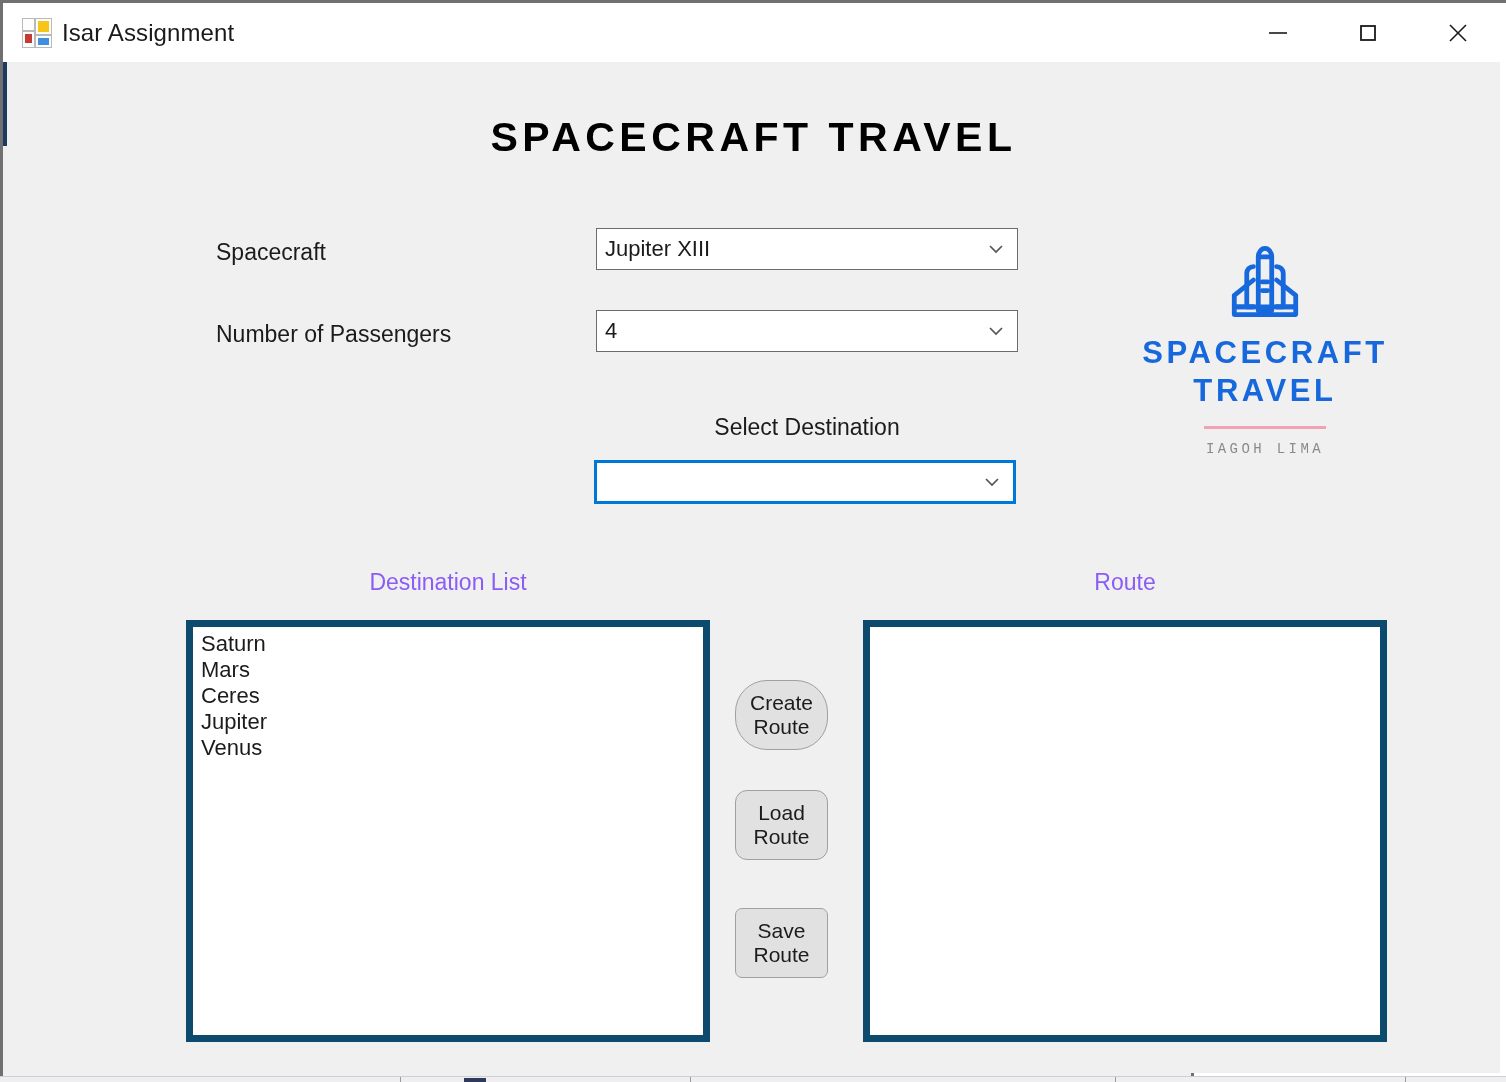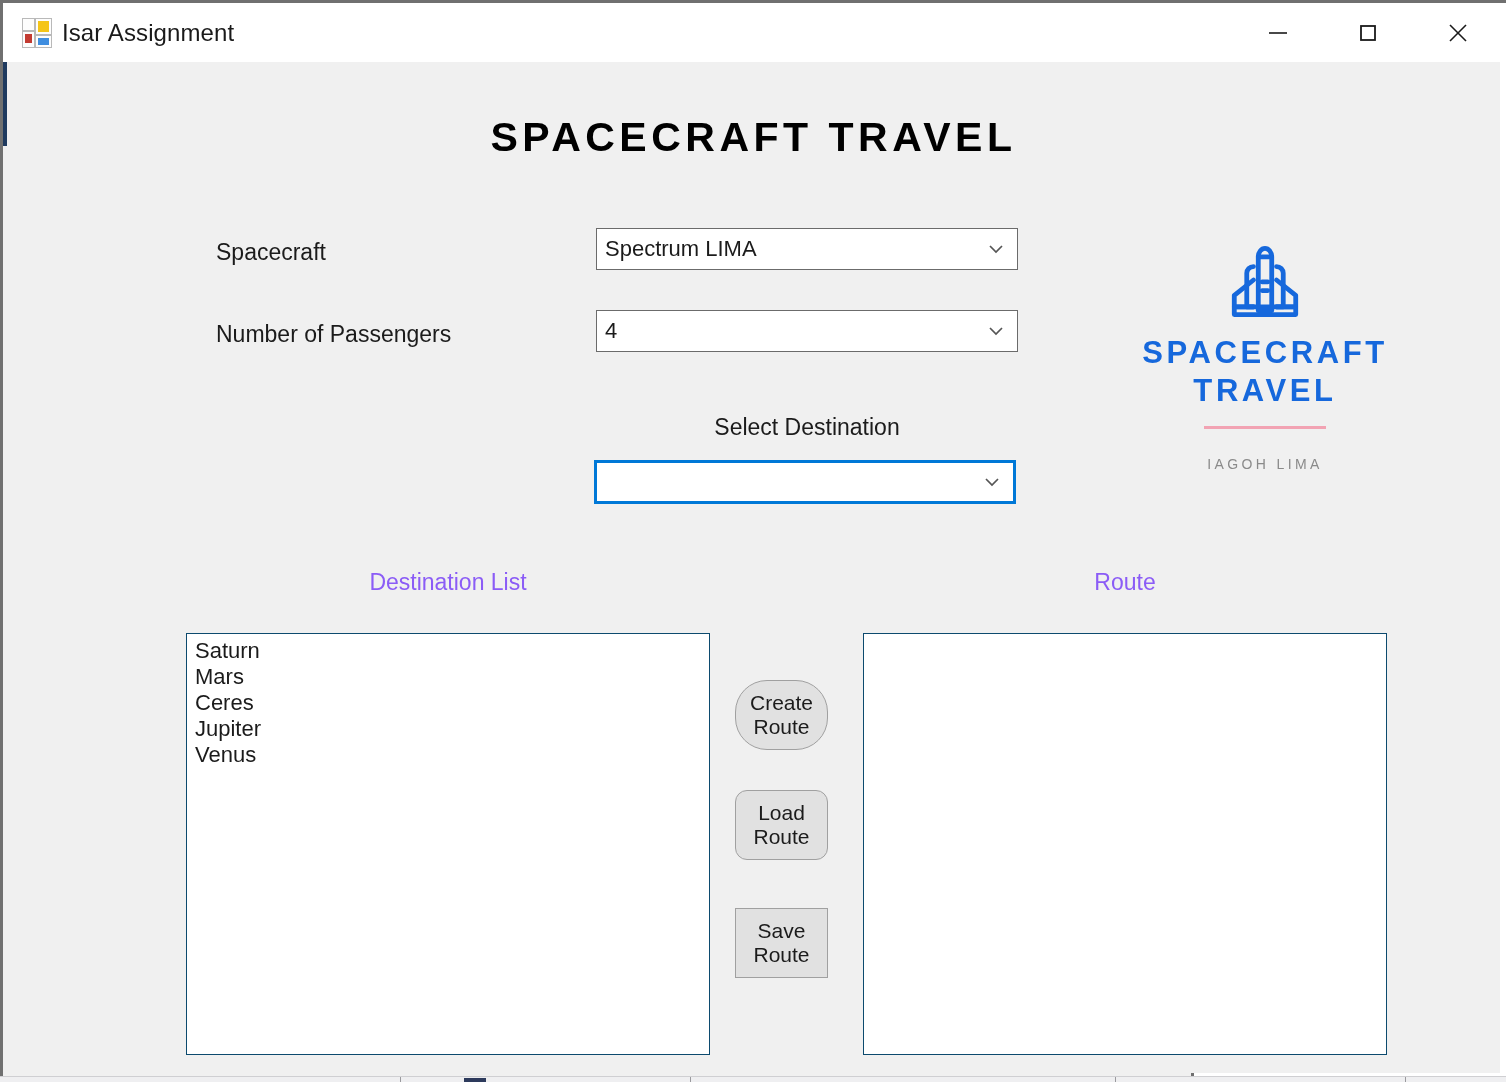--- a/index.html
+++ b/index.html
@@ -214,47 +214,46 @@
     line-height: 1.22;
     font-family: "Liberation Sans", sans-serif;
   }
   #logo-divider {
     width: 122px;
     height: 3px;
     background: #f2a3b3;
     margin: 16px auto 0 auto;
   }
   #logo-subtitle {
-    margin-top: 27px;
+    margin-top: 12px;
     font-size: 14px;
     color: #8a8a8a;
     letter-spacing: 3.4px;
-    font-family: Liberation Sans, sans-serif;
+    font-family: Liberation Mono, monospace;
   }
 
   
   .list-caption {
     position: absolute;
     font-size: 23px;
     color: #8b5cf6;
     font-family: "Liberation Sans", sans-serif;
     text-align: center;
     white-space: nowrap;
   }
   #caption-destination-list { left: 179px; top: 507px; width: 524px; }
   #caption-route-list       { left: 856px; top: 507px; width: 524px; }
 
   .listbox {
     position: absolute;
     box-sizing: border-box;
     background: #ffffff;
-    border: 1px solid #0c4a6e;
+    border: 7px solid #0c4a6e;
     overflow: hidden;
     padding: 4px 0 0 0;
-    margin-top: 13px;
   }
   #listbox-destinations { left: 179px; top: 558px; width: 524px; height: 422px; }
   #listbox-route        { left: 856px; top: 558px; width: 524px; height: 422px; }
   .listbox .list-item {
     font-size: 22px;
     line-height: 26px;
     color: #1b1b1b;
     padding-left: 8px;
     font-family: "Liberation Sans", sans-serif;
     white-space: nowrap;
@@ -277,21 +276,21 @@
     display: flex;
     flex-direction: column;
     align-items: center;
     justify-content: center;
     text-align: center;
     cursor: default;
     padding: 0;
   }
   #btn-create-route { top: 618px; border-radius: 32px; }
   #btn-load-route   { top: 728px; border-radius: 12px; }
-  #btn-save-route   { top: 846px; }
+  #btn-save-route   { top: 846px; border-radius: 7px; }
   .form-button .line { display: block; }
 
   
   #taskbar-sliver {
     position: absolute;
     left: 0;
     top: 1076px;
     width: 1506px;
     height: 6px;
     background: #efeff1;
@@ -357,21 +356,21 @@
       </div>
     </div>
   </div>
 
   <div id="client-area">
 
     <div id="main-heading">SPACECRAFT TRAVEL</div>
 
     <div class="field-label" id="label-spacecraft">Spacecraft</div>
     <div class="combo" id="combo-spacecraft">
-      <span class="combo-value">Spectrum LIMA</span>
+      <span class="combo-value">Jupiter XIII</span>
       <span class="chev">
         <svg width="20" height="20" viewBox="0 0 20 20">
           <polyline points="4,7 10,13 16,7" fill="none" stroke="#555555" stroke-width="1.7"></polyline>
         </svg>
       </span>
     </div>
 
     <div class="field-label" id="label-passengers">Number of Passengers</div>
     <div class="combo" id="combo-passengers">
       <span class="combo-value">4</span>

